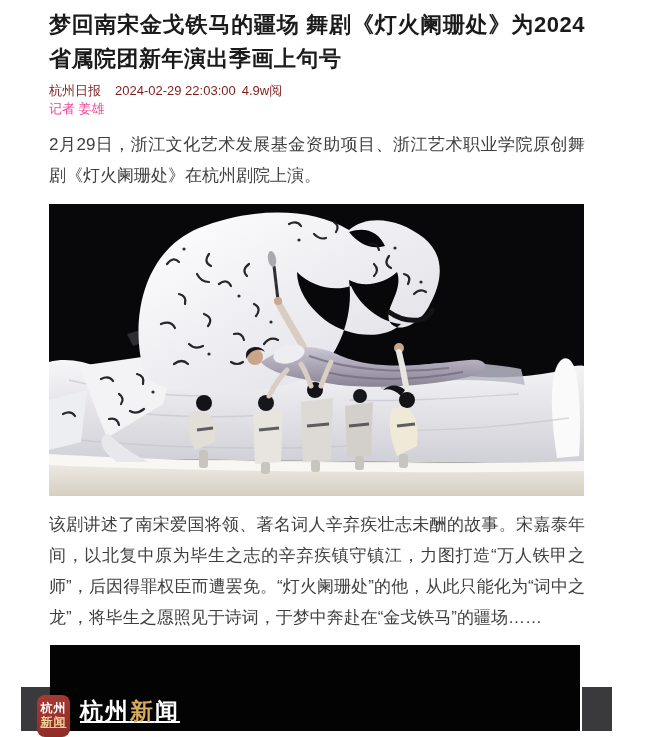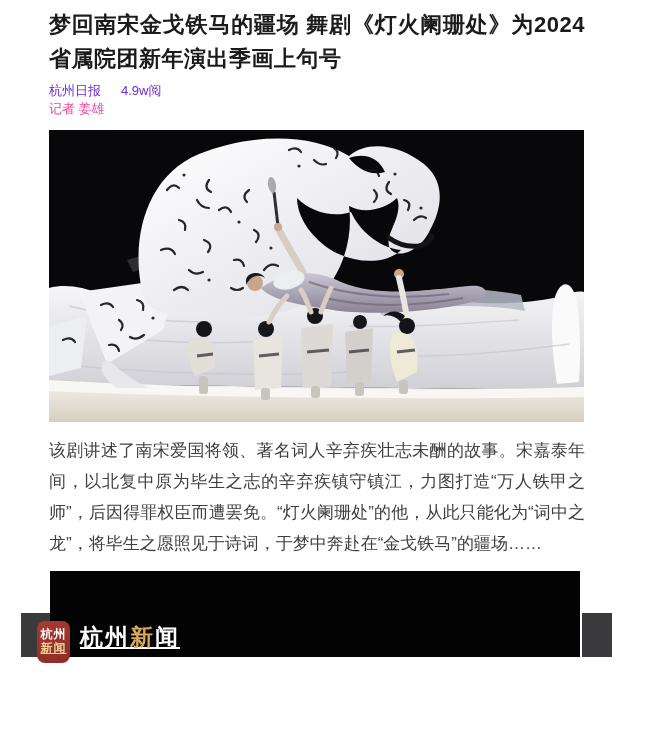--- a/index.html
+++ b/index.html
@@ -4,21 +4,21 @@
 <style>
   html,body{margin:0;padding:0;background:#ffffff;}
   body{width:650px;height:737px;overflow:hidden;font-family:"Liberation Sans","DejaVu Sans",sans-serif;}
   .page{position:relative;width:650px;height:737px;background:#fff;}
   .content{padding:8px 65px 0 49px;}
 
   .title{
     margin:0;font-size:22px;line-height:34px;font-weight:700;color:#1b1b1b;
     letter-spacing:0.5px;text-align:justify;
   }
-  .meta-row{margin-top:7px;font-size:13px;line-height:16px;color:#6d28d9;display:flex;align-items:baseline;}
+  .meta-row{margin-top:7px;font-size:13px;line-height:16px;color:#7f1d1d;display:flex;align-items:baseline;}
   .meta-row .source{margin-right:14px;}
   .meta-row .reads{margin-left:6px;text-align:right;}
   .byline{margin-top:2px;font-size:13px;line-height:16px;color:#ec4899;}
 
   .para{margin:12px 0 0 0;font-size:17px;line-height:31px;color:#3e3e3e;text-align:justify;}
   .para.second{margin-top:13px;}
 
   figure.photo{margin:13px 0 0 0;width:535px;height:292px;display:block;}
   figure.photo svg{display:block;width:535px;height:292px;}
 
@@ -46,24 +46,26 @@
 </head>
 <body>
 
 <div class="page">
   <div class="content">
 
     <h1 class="title">梦回南宋金戈铁马的疆场 舞剧《灯火阑珊处》为2024省属院团新年演出季画上句号</h1>
 
     <div class="meta-row">
       <span class="source">杭州日报</span>
+      <span class="datetime">2024-02-29 22:03:00</span>
       <span class="reads">4.9w阅</span>
     </div>
     <div class="byline">记者 姜雄</div>
 
+    <p class="para">2月29日，浙江文化艺术发展基金资助项目、浙江艺术职业学院原创舞剧《灯火阑珊处》在杭州剧院上演。</p>
 
     <figure class="photo">
       <svg viewBox="0 0 535 292" role="img" aria-label="舞剧《灯火阑珊处》剧照：舞者托举持笔的辛弃疾，白色书法绸缎在黑色舞台上空飞舞">
         <defs>
           <linearGradient id="gBand" x1="0" y1="0" x2="0" y2="1">
             <stop offset="0" stop-color="#f6f6f8"></stop>
               <stop offset="1" stop-color="#cfcfd6"></stop>
           </linearGradient>
           <linearGradient id="gFloor" x1="0" y1="0" x2="0" y2="1">
             <stop offset="0" stop-color="#f1eee9"></stop>

